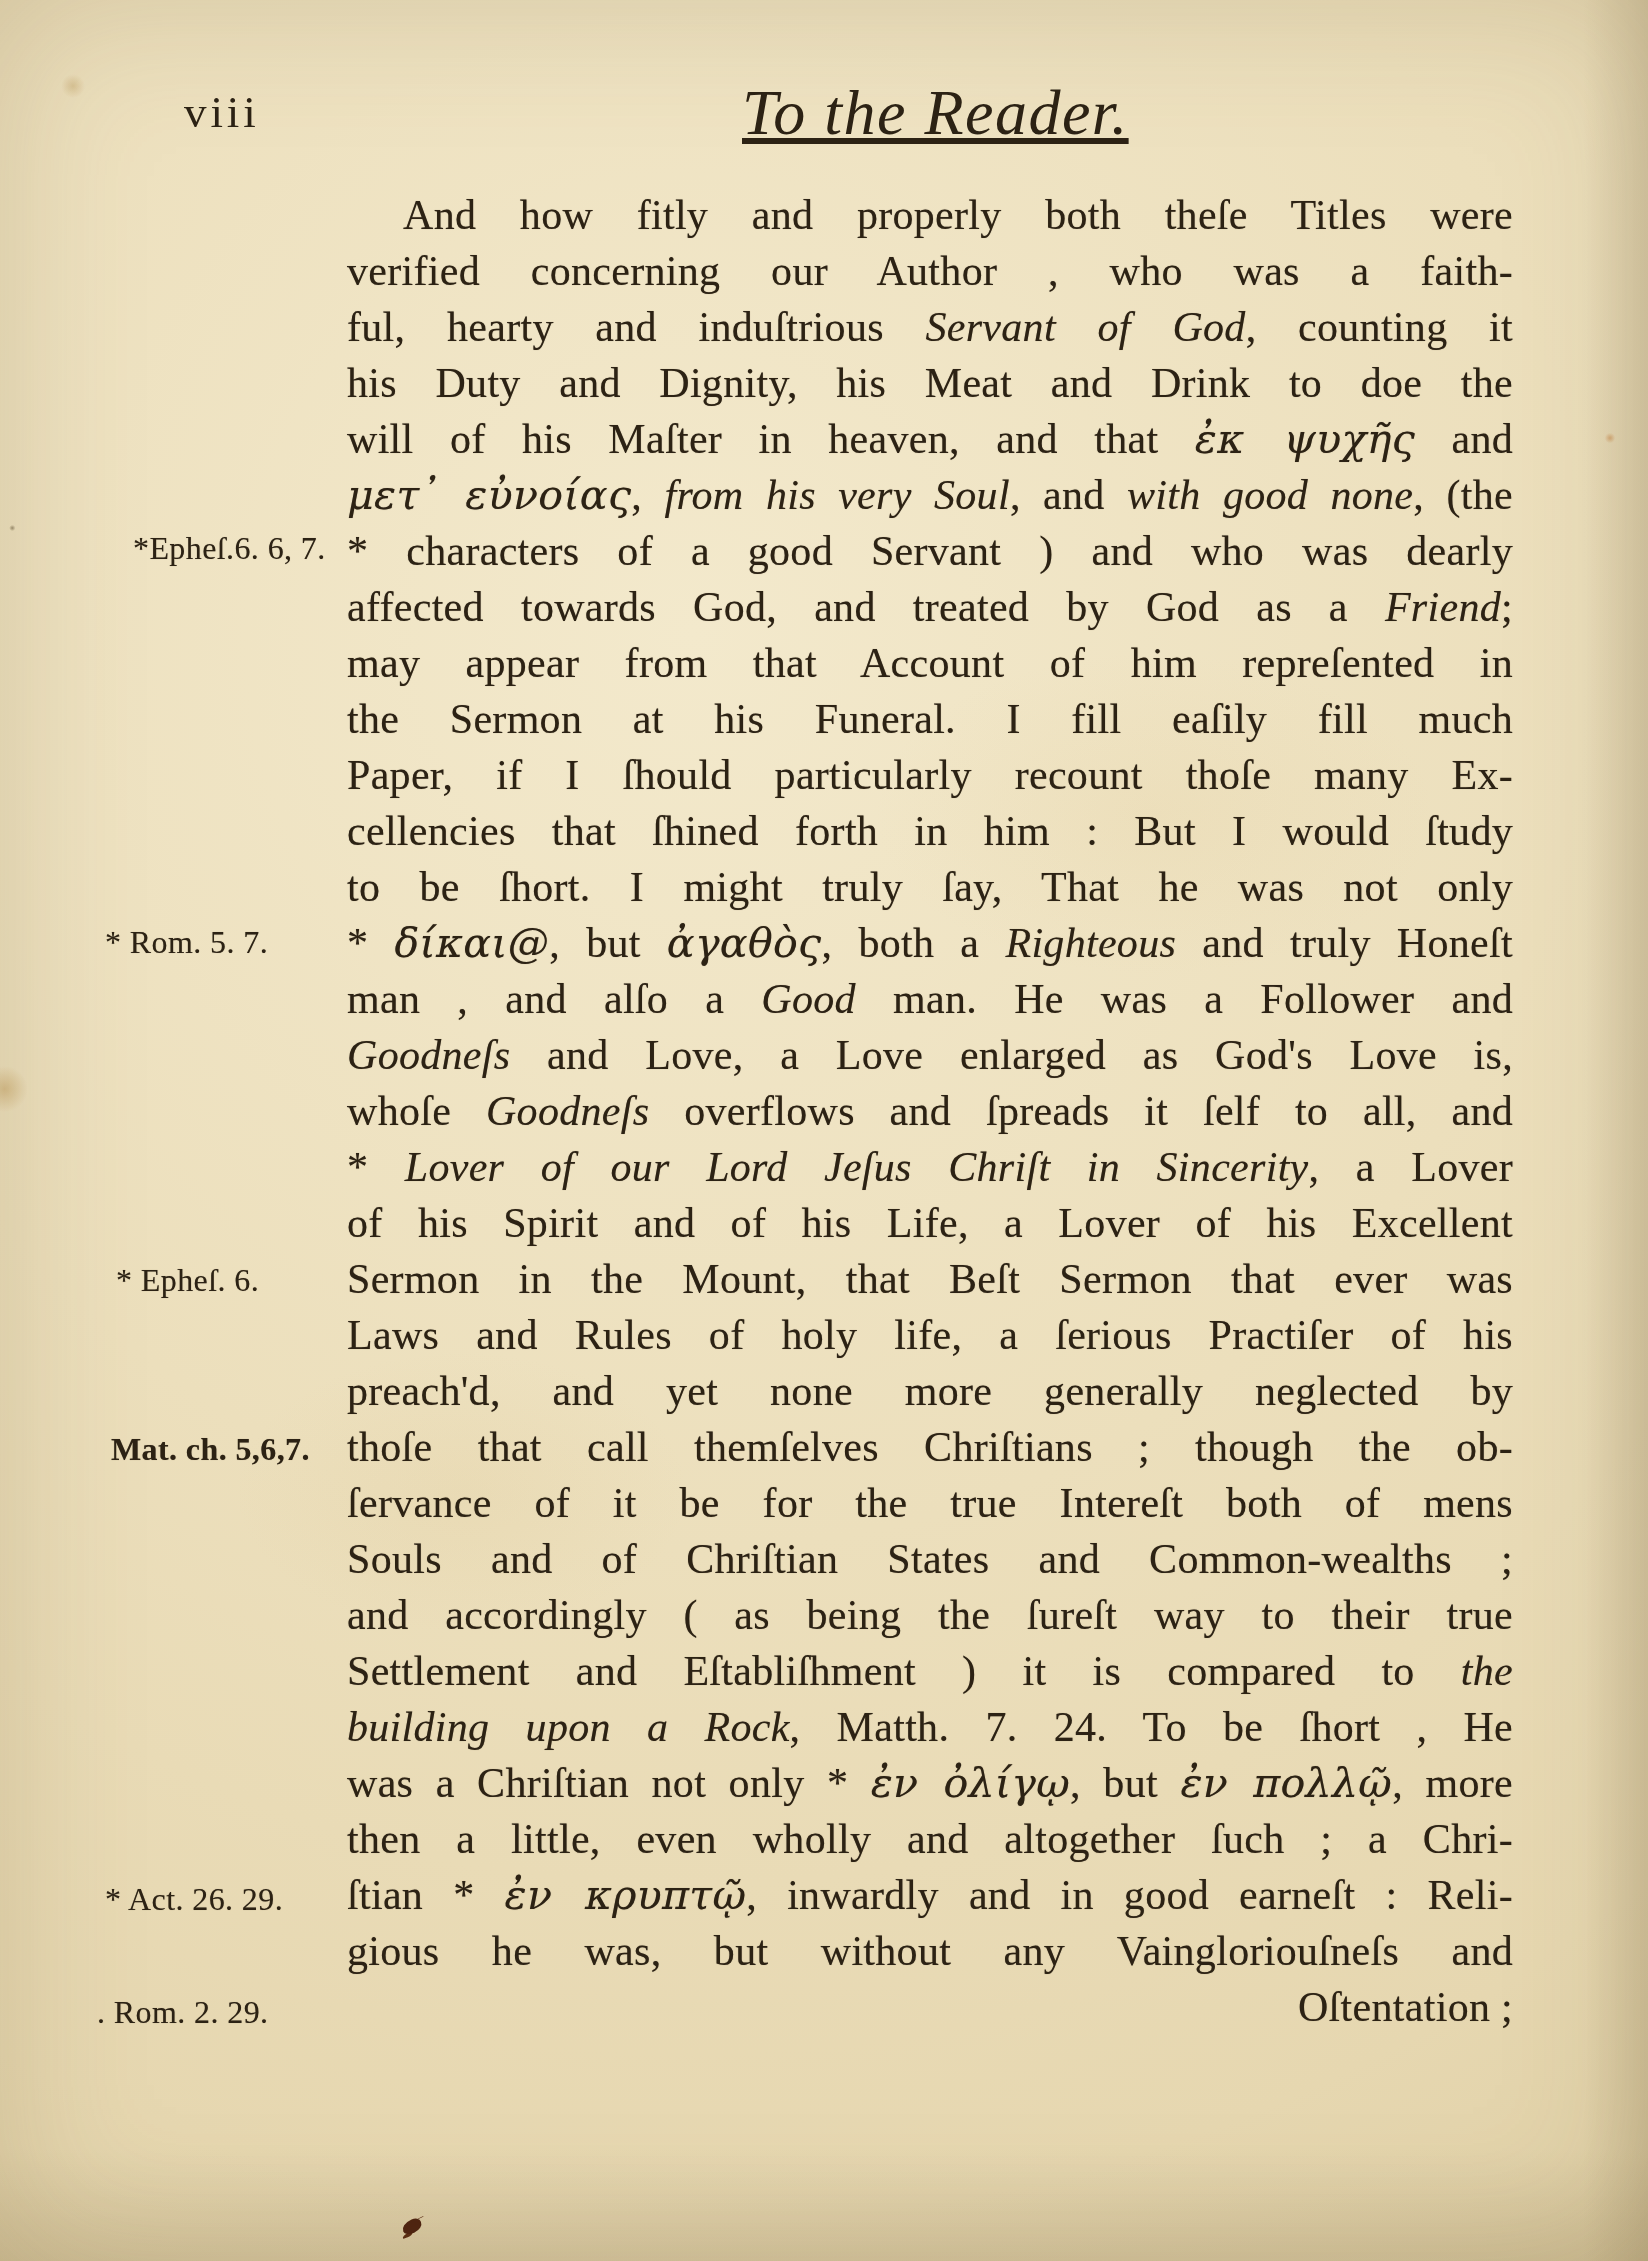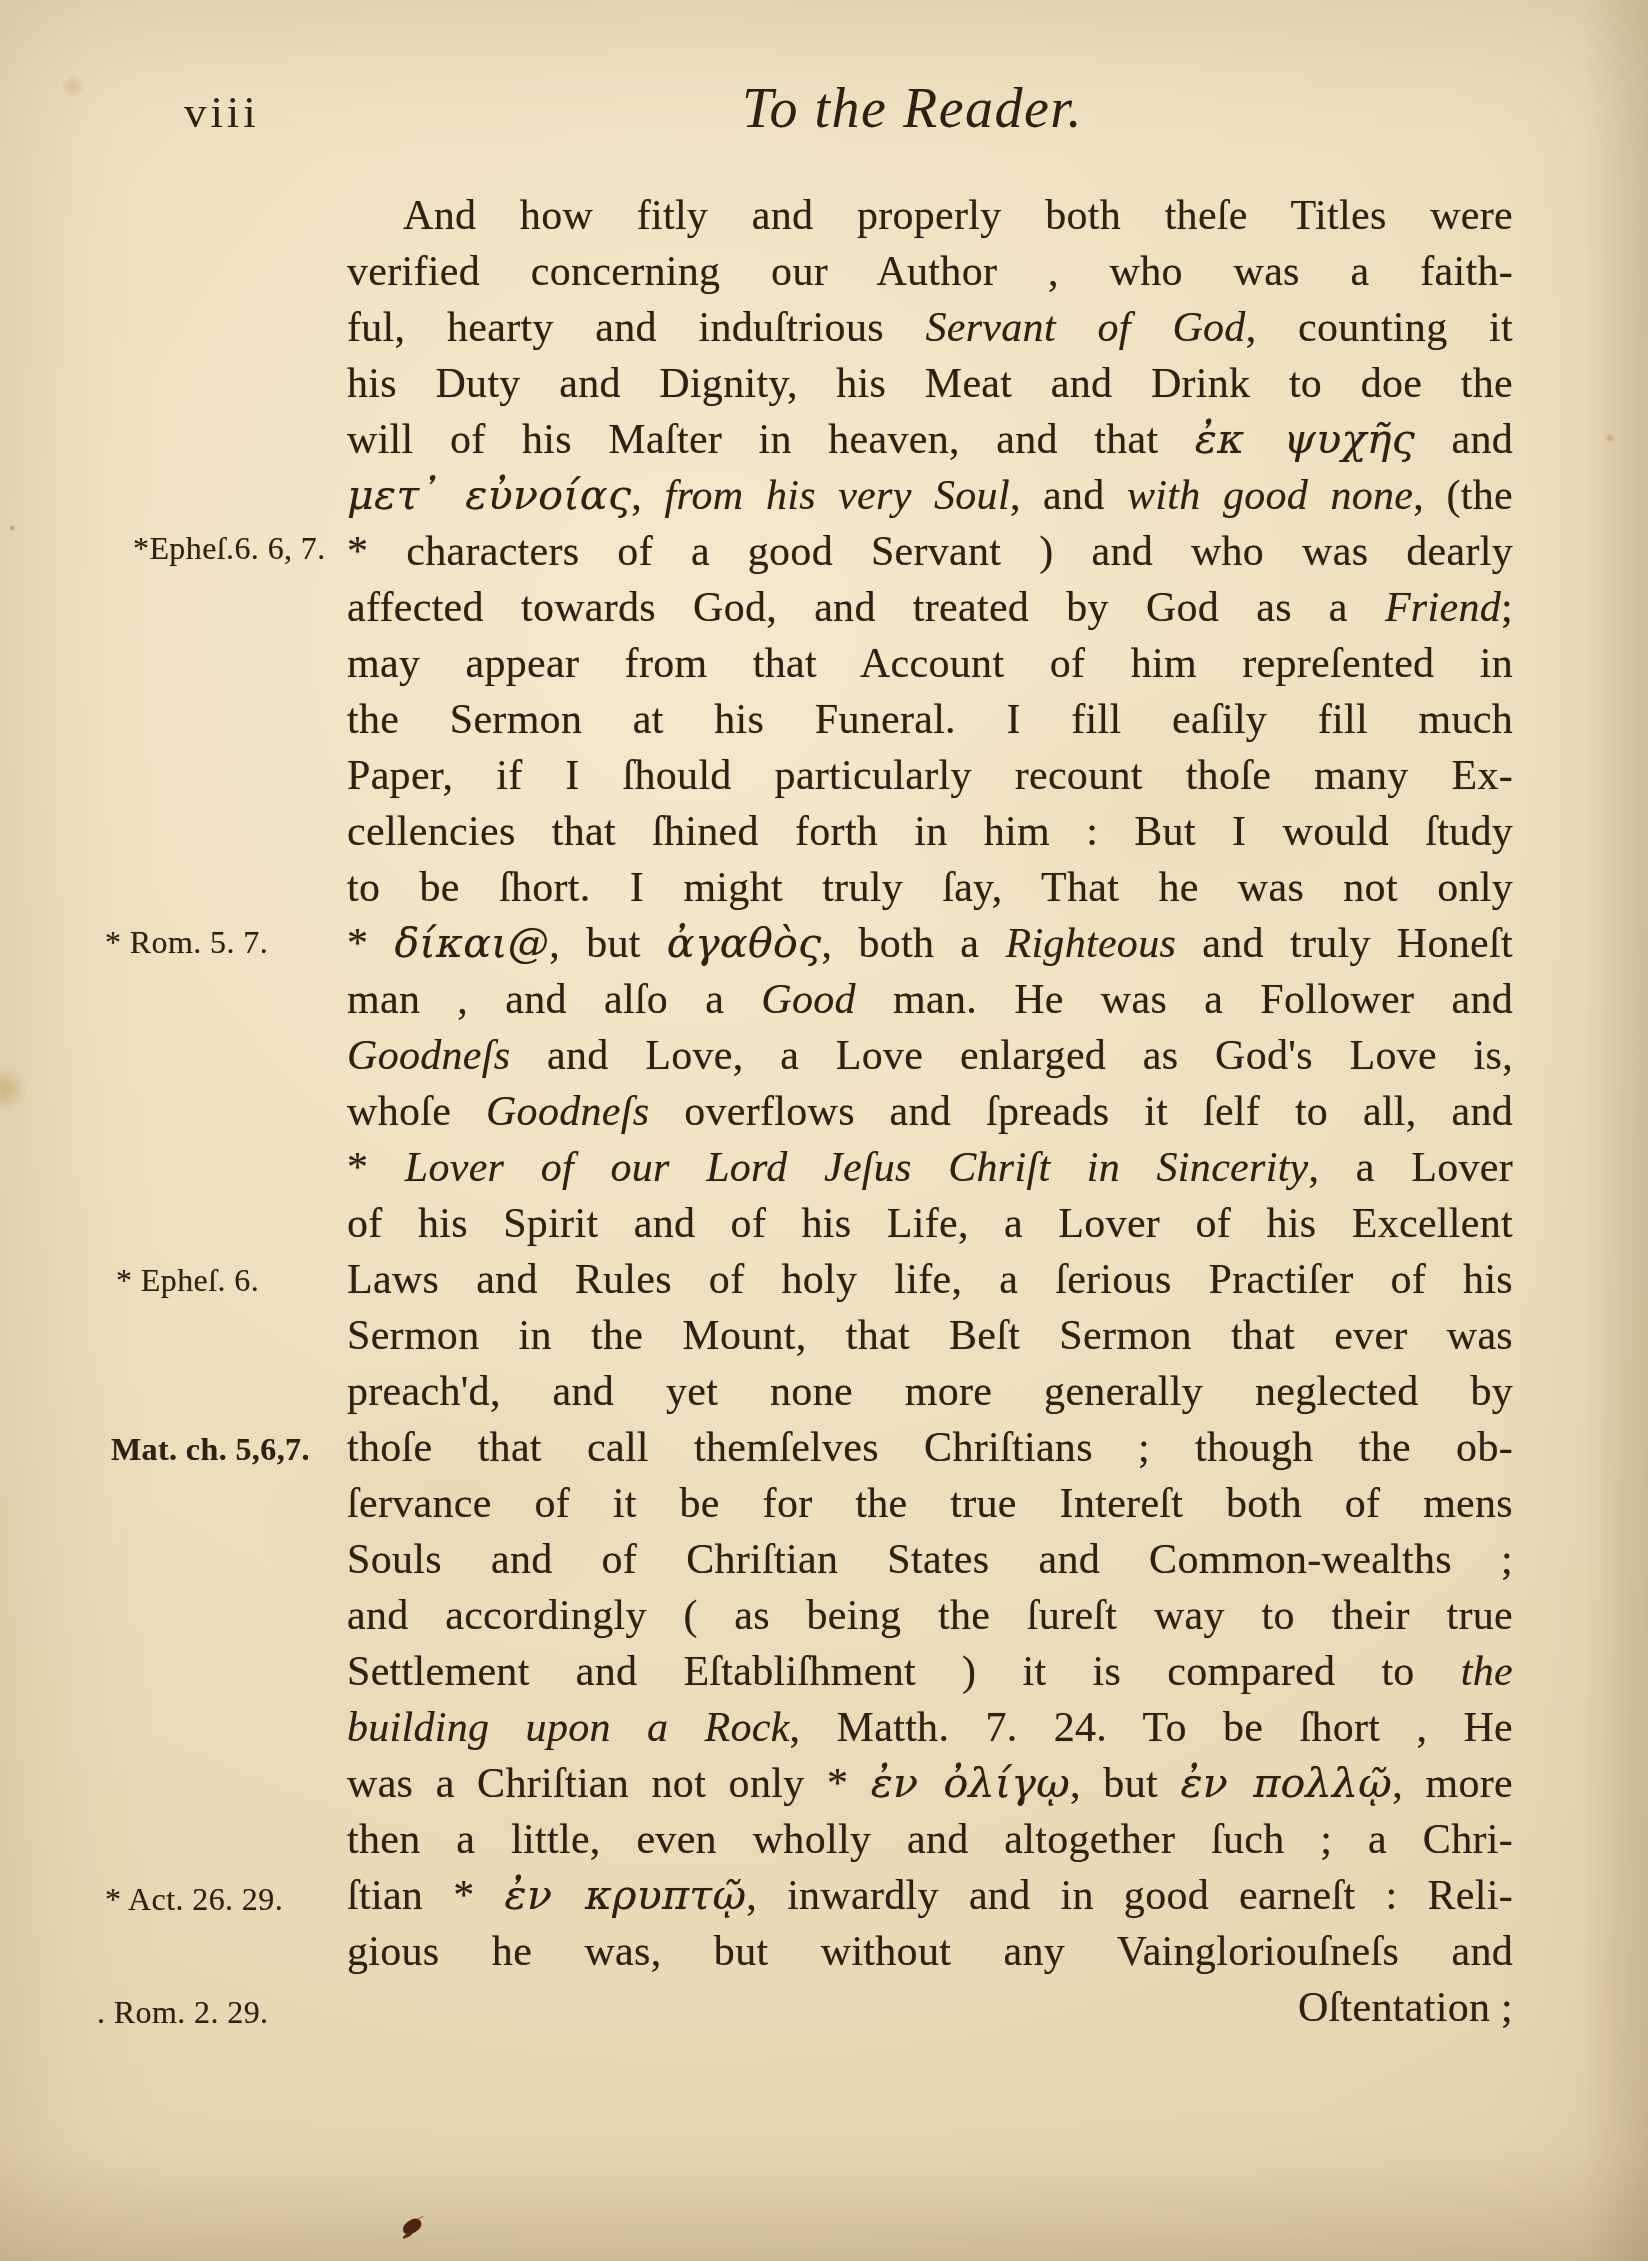--- a/index.html
+++ b/index.html
@@ -21,21 +21,21 @@
       radial-gradient(ellipse 120% 90% at 42% 28%, #f3e9cc 0%, #ecdfbc 45%, #e6d7b0 78%, #ddcda2 100%);
     box-shadow: inset 0 0 147px rgba(118,94,50,0.22);
     font-family:"Liberation Serif","DejaVu Serif",serif;
   }
   .folio{
     position:absolute;left:184px;top:86px;
     font-size:45px;letter-spacing:3.9px;
   }
   .running-title{
     position:absolute;left:742px;top:76px;
-    font-size:56px;font-style:italic;letter-spacing:1.5px;
+    font-size:64px;font-style:italic;letter-spacing:1.5px;text-decoration:underline;
   }
   .textblock{
     position:absolute;left:347px;top:187px;width:1166px;
   }
   .line{
     height:56px;line-height:56px;
     font-size:42px;
     letter-spacing:0.3px;
     white-space:normal;
     text-align:justify;
@@ -87,22 +87,22 @@
       <div class="line"><span class="seg-r">the Sermon at his Funeral. I fill eaſily fill much</span></div>
       <div class="line"><span class="seg-r">Paper, if I ſhould particularly recount thoſe many Ex-</span></div>
       <div class="line"><span class="seg-r">cellencies that ſhined forth in him : But I would ſtudy</span></div>
       <div class="line"><span class="seg-r">to be ſhort. I might truly ſay, That he was not only</span></div>
       <div class="line"><span class="seg-r">* </span><span class="seg-g">δίκαι@</span><span class="seg-r">, but </span><span class="seg-g">ἀγαθὸς</span><span class="seg-r">, both a </span><span class="seg-i">Righteous</span><span class="seg-r"> and truly Honeſt</span></div>
       <div class="line"><span class="seg-r">man , and alſo a </span><span class="seg-i">Good</span><span class="seg-r"> man. He was a Follower and</span></div>
       <div class="line"><span class="seg-i">Goodneſs</span><span class="seg-r"> and Love, a Love enlarged as God's Love is,</span></div>
       <div class="line"><span class="seg-r">whoſe </span><span class="seg-i">Goodneſs</span><span class="seg-r"> overflows and ſpreads it ſelf to all, and</span></div>
       <div class="line"><span class="seg-r">* </span><span class="seg-i">Lover of our Lord Jeſus Chriſt in Sincerity</span><span class="seg-r">, a Lover</span></div>
       <div class="line"><span class="seg-r">of his Spirit and of his Life, a Lover of his Excellent</span></div>
+      <div class="line"><span class="seg-r">Sermon in the Mount, that Beſt Sermon that ever was</span></div>
       <div class="line"><span class="seg-r">Laws and Rules of holy life, a ſerious Practiſer of his</span></div>
-      <div class="line"><span class="seg-r">Sermon in the Mount, that Beſt Sermon that ever was</span></div>
       <div class="line"><span class="seg-r">preach'd, and yet none more generally neglected by</span></div>
       <div class="line"><span class="seg-r">thoſe that call themſelves Chriſtians ; though the ob-</span></div>
       <div class="line"><span class="seg-r">ſervance of it be for the true Intereſt both of mens</span></div>
       <div class="line"><span class="seg-r">Souls and of Chriſtian States and Common-wealths ;</span></div>
       <div class="line"><span class="seg-r">and accordingly ( as being the ſureſt way to their true</span></div>
       <div class="line"><span class="seg-r">Settlement and Eſtabliſhment ) it is compared to </span><span class="seg-i">the</span></div>
       <div class="line"><span class="seg-i">building upon a Rock</span><span class="seg-r">, Matth. 7. 24. To be ſhort , He</span></div>
       <div class="line"><span class="seg-r">was a Chriſtian not only * </span><span class="seg-g">ἐν ὀλίγῳ</span><span class="seg-r">, but </span><span class="seg-g">ἐν πολλῷ</span><span class="seg-r">, more</span></div>
       <div class="line"><span class="seg-r">then a little, even wholly and altogether ſuch ; a Chri-</span></div>
       <div class="line"><span class="seg-r">ſtian * </span><span class="seg-g">ἐν κρυπτῷ</span><span class="seg-r">, inwardly and in good earneſt : Reli-</span></div>

